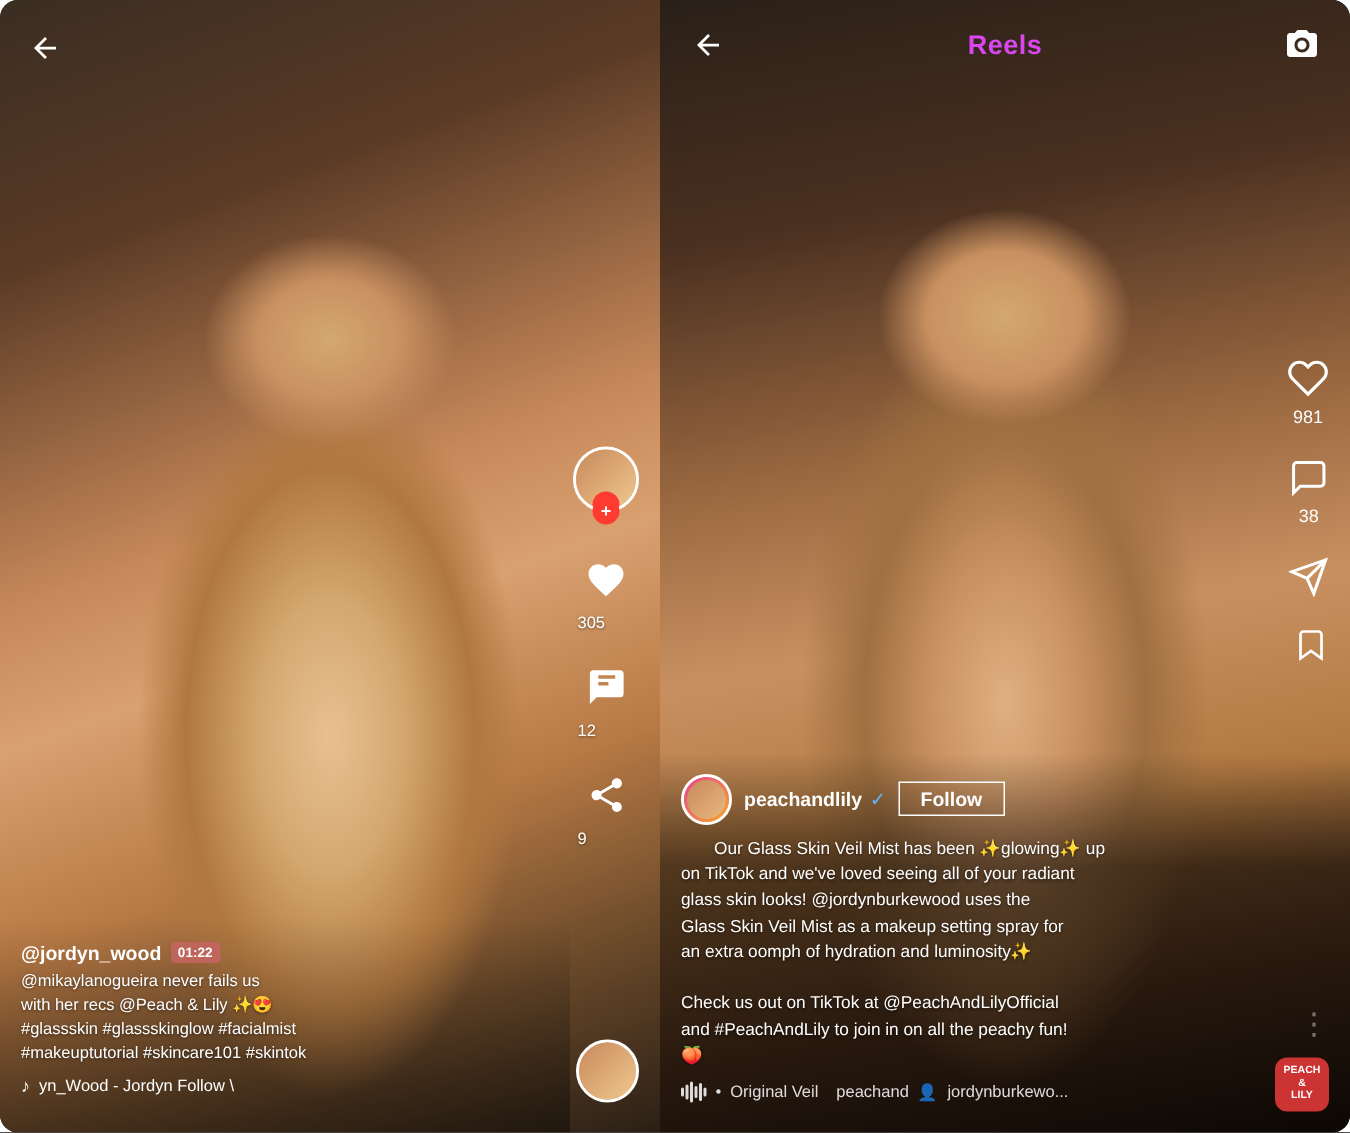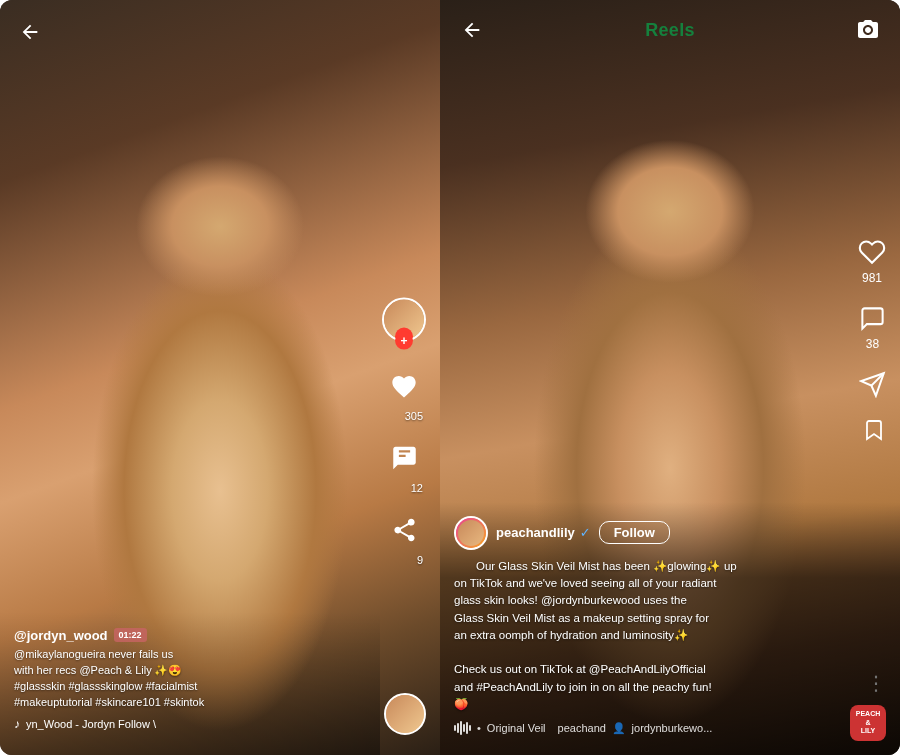--- a/index.html
+++ b/index.html
@@ -123,21 +123,21 @@
       font-weight: bold;
       display: flex;
       align-items: center;
       justify-content: center;
       z-index: 2;
     }
 
     .action-item {
       display: flex;
       flex-direction: column;
-      align-items: flex-end;
+      align-items: flex-start;
       gap: 4px;
     }
 
     .action-icon {
       width: 38px;
       height: 38px;
       display: flex;
       align-items: center;
       justify-content: center;
       color: #fff;
@@ -247,21 +247,21 @@
       left: 0;
       right: 0;
       padding: 14px 16px 8px;
       display: flex;
       align-items: center;
       justify-content: space-between;
       z-index: 10;
     }
 
     .right-title {
-      color: #15803d;
+      color: #d946ef;
       font-size: 18px;
       font-weight: 600;
       letter-spacing: 0.3px;
     }
 
     .camera-icon {
       width: 32px;
       height: 32px;
       display: flex;
       align-items: center;
@@ -346,21 +346,21 @@
     }
 
     .ig-verified {
       color: #60b4ff;
       font-size: 13px;
     }
 
     .ig-follow-btn {
       background: transparent;
       border: 1.5px solid #fff;
-      border-radius: 10px;
+      border-radius: 0;
       color: #fff;
       font-size: 13px;
       font-weight: 600;
       padding: 3px 14px;
       cursor: pointer;
     }
 
     .ig-caption {
       color: #fff;
       font-size: 11.5px;

